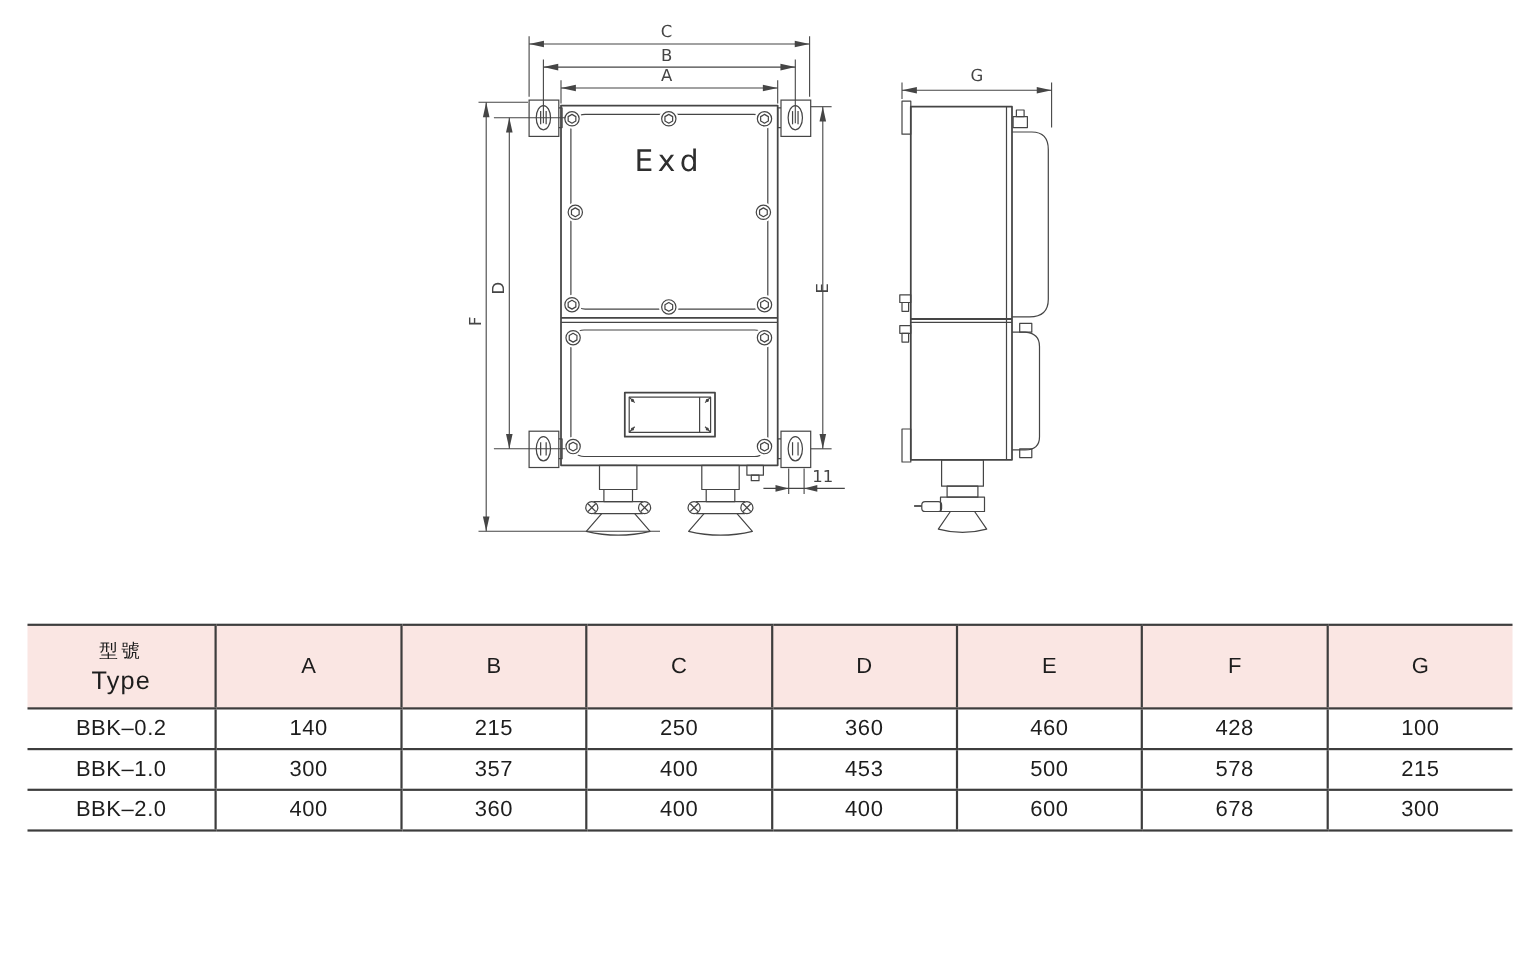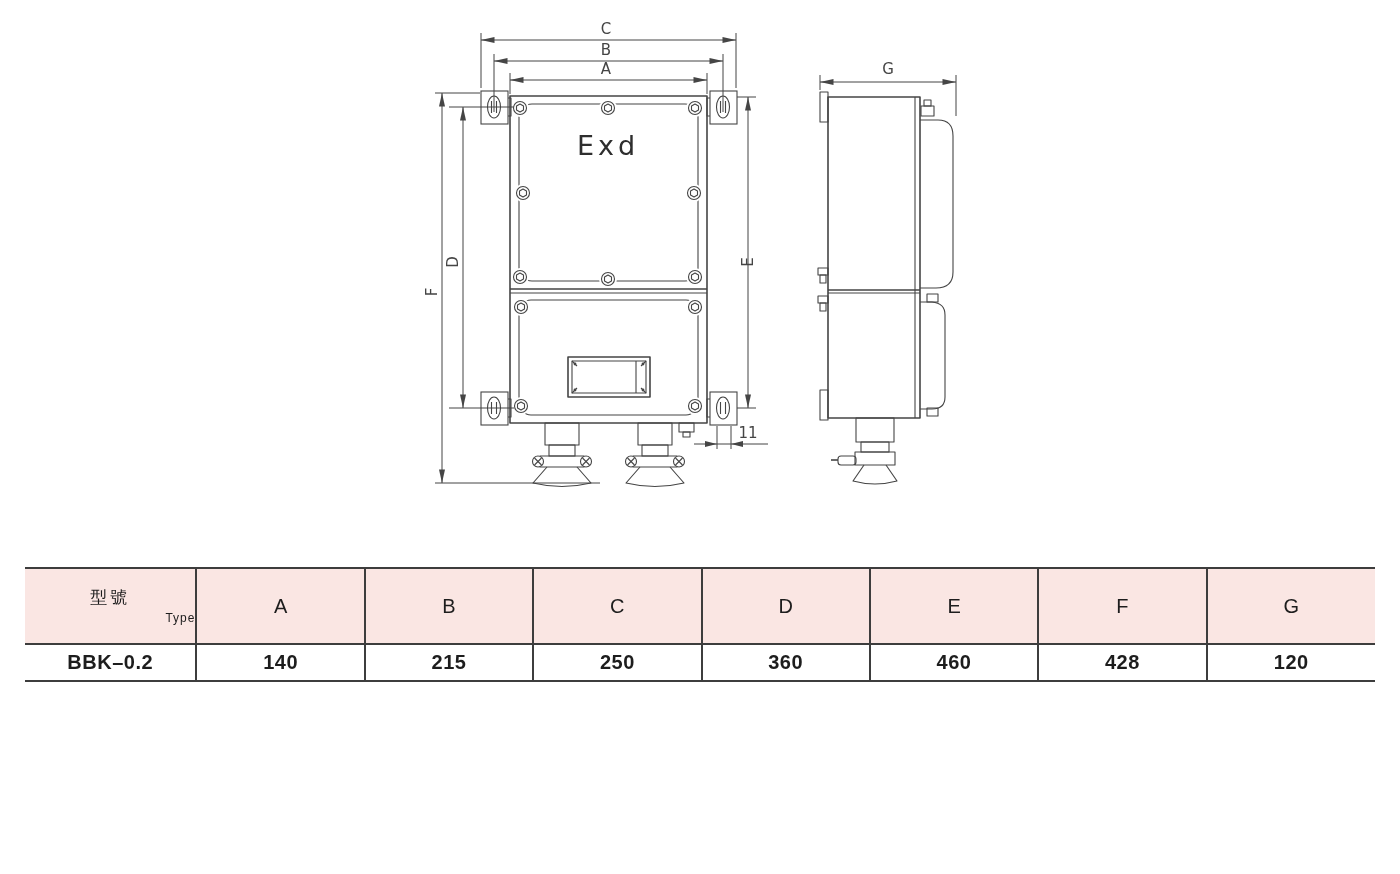--- a/index.html
+++ b/index.html
@@ -16,23 +16,23 @@
   .dtxt{fill:var(--line,#3d3d3d);font-family:"DejaVu Sans",sans-serif;font-size:15px;}
   .exd{fill:#2e2e2e;font-family:"DejaVu Sans",sans-serif;font-size:27px;letter-spacing:4px;}
 
   
   .spec-table{position:absolute;left:25px;top:535px;width:1350px;border-collapse:collapse;
               table-layout:fixed;color:#1d1d1d;margin-top:32px;}
   .spec-table th,.spec-table td{border-top:2px solid #3d3d3d;border-bottom:2px solid #3d3d3d;
               text-align:center;vertical-align:middle;padding:0;}
   .spec-table th+th,.spec-table td+td{border-left:2px solid #3d3d3d;}
   .spec-table th{background:var(--header-bg,#fae6e3);font-weight:normal;height:74px;font-size:20px;}
-  .spec-table td{height:35px;font-size:20px;letter-spacing:0.5px;font-weight:bold;}
+  .spec-table td{height:35px;font-size:20px;letter-spacing:0.5px;}
   .model-zh{display:block;font-size:17px;letter-spacing:3px;line-height:1.45;}
-  .model-en{display:block;font-size:12px;letter-spacing:1px;line-height:1.2;text-align:right;}
+  .model-en{display:block;font-size:23px;letter-spacing:1px;line-height:1.2;}
 </style>
 </head>
 <body style="--header-bg: #fae6e3;">
 
 <svg id="drawing" width="1400" height="545" viewBox="0 0 1400 545" style="--line: #454545;">
   <defs>
     <marker id="mS" markerWidth="16" markerHeight="10" refX="1.5" refY="5" orient="auto" markerUnits="userSpaceOnUse">
       <path class="arr" d="M1.5,5 L15,2 L15,8 Z"></path>
     </marker>
     <marker id="mE" markerWidth="16" markerHeight="10" refX="14.5" refY="5" orient="auto" markerUnits="userSpaceOnUse">
@@ -250,16 +250,36 @@
   </thead>
   <tbody>
     <tr>
       <td>BBK–0.2</td>
       <td>140</td>
       <td>215</td>
       <td>250</td>
       <td>360</td>
       <td>460</td>
       <td>428</td>
-      <td>120</td>
+      <td>100</td>
+    </tr>
+    <tr>
+      <td>BBK–1.0</td>
+      <td>300</td>
+      <td>357</td>
+      <td>400</td>
+      <td>453</td>
+      <td>500</td>
+      <td>578</td>
+      <td>215</td>
+    </tr>
+    <tr>
+      <td>BBK–2.0</td>
+      <td>400</td>
+      <td>360</td>
+      <td>400</td>
+      <td>400</td>
+      <td>600</td>
+      <td>678</td>
+      <td>300</td>
     </tr>
   </tbody>
 </table>
 
 </body></html>

